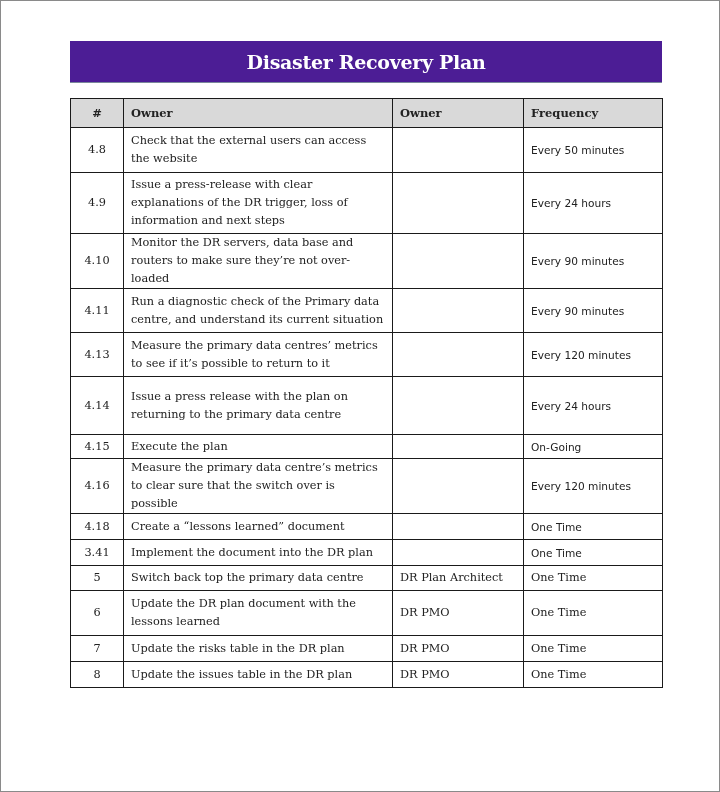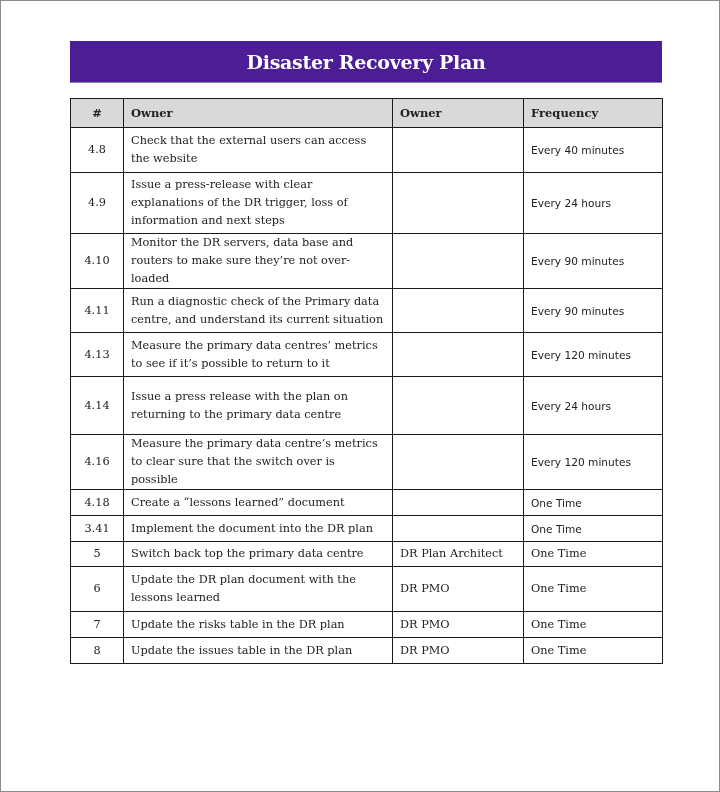--- a/index.html
+++ b/index.html
@@ -58,21 +58,21 @@
         <th>Owner</th>
         <th>Owner</th>
         <th>Frequency</th>
       </tr>
     </thead>
     <tbody id="rows">
         <tr style="height: 45px; margin-top: 8px;">
           <td class="num">4.8</td>
           <td>Check that the external users can access the website</td>
           <td></td>
-          <td class="freq">Every 40 minutes</td>
+          <td class="freq">Every 50 minutes</td>
         </tr>
         <tr style="height: 61px;">
           <td class="num">4.9</td>
           <td>Issue a press-release with clear explanations of the DR trigger, loss of information and next steps</td>
           <td></td>
           <td class="freq">Every 24 hours</td>
         </tr>
         <tr style="height: 44px;">
           <td class="num">4.10</td>
           <td>Monitor the DR servers, data base and routers to make sure they’re not over-loaded</td>
@@ -89,20 +89,26 @@
           <td class="num">4.13</td>
           <td>Measure the primary data centres’ metrics to see if it’s possible to return to it</td>
           <td></td>
           <td class="freq">Every 120 minutes</td>
         </tr>
         <tr style="height: 58px; margin-top: 20px;">
           <td class="num">4.14</td>
           <td>Issue a press release with the plan on returning to the primary data centre</td>
           <td></td>
           <td class="freq">Every 24 hours</td>
+        </tr>
+        <tr style="height: 24px;">
+          <td class="num">4.15</td>
+          <td>Execute the plan</td>
+          <td></td>
+          <td class="freq">On-Going</td>
         </tr>
         <tr style="height: 45px;">
           <td class="num">4.16</td>
           <td>Measure the primary data centre’s metrics to clear sure that the switch over is possible</td>
           <td></td>
           <td class="freq">Every 120 minutes</td>
         </tr>
         <tr style="height: 26px;">
           <td class="num">4.18</td>
           <td>Create a “lessons learned” document</td>

